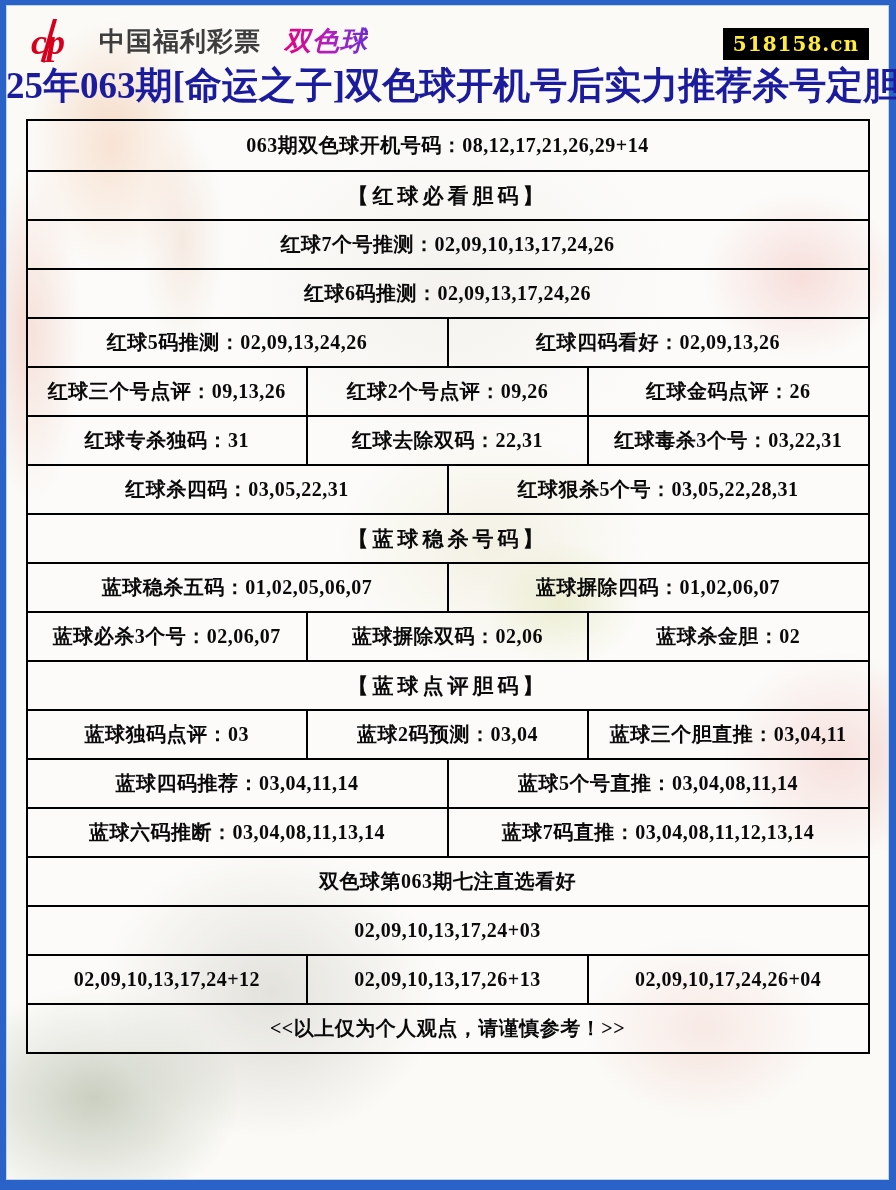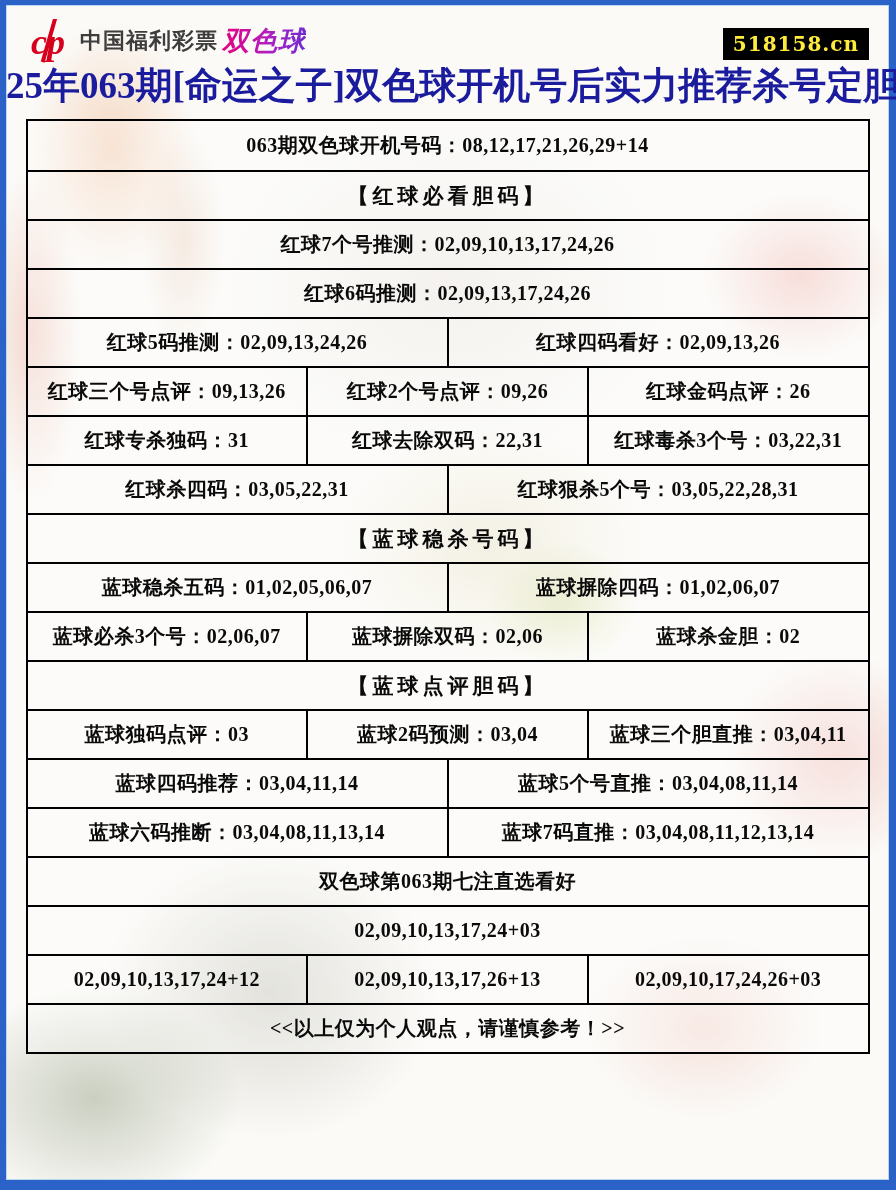--- a/index.html
+++ b/index.html
@@ -27,23 +27,23 @@
       radial-gradient(240px 210px at 30% 84%, rgba(118,118,98,.26), transparent 70%),
       radial-gradient(210px 160px at 10% 93%, rgba(88,108,68,.30), transparent 70%),
       radial-gradient(170px 130px at 79% 87%, rgba(224,128,108,.20), transparent 70%),
       radial-gradient(320px 250px at 50% 24%, rgba(198,188,178,.20), transparent 70%),
       #fbfaf7;
   }
   .hdr{
     display:flex;justify-content:space-between;align-items:flex-start;
     padding:14px 20px 0 24px;height:56px;box-sizing:border-box;
   }
-  .logo{display:flex;align-items:center;gap:4px;}
+  .logo{display:flex;align-items:center;gap:23px;}
   .logo-mark{width:46px;height:44px;flex:0 0 auto;}
-  .brand{font-size:22px;font-weight:bold;color:#3d3d3d;letter-spacing:1px;}
+  .brand{font-size:26px;font-weight:bold;color:#3d3d3d;letter-spacing:1px;}
   .product{
     font-size:27px;font-weight:bold;font-style:italic;letter-spacing:1px;
     background:linear-gradient(90deg,#e6007e 0%,#b01fc0 55%,#6d2bd0 100%);
     -webkit-background-clip:text;background-clip:text;color:transparent;
   }
   .badge{
     margin-top:9px;
     background:#000;color:#ffeb3b;
     font-size:20px;font-weight:bold;
     padding:4px 10px;letter-spacing:1px;
@@ -173,21 +173,21 @@
       <div class="cell">双色球第063期七注直选看好</div>
     </div>
 
     <div class="row">
       <div class="cell">02,09,10,13,17,24+03</div>
     </div>
 
     <div class="row">
       <div class="cell">02,09,10,13,17,24+12</div>
       <div class="cell">02,09,10,13,17,26+13</div>
-      <div class="cell">02,09,10,17,24,26+03</div>
+      <div class="cell">02,09,10,17,24,26+04</div>
     </div>
 
 
     <div class="row">
       <div class="cell">&lt;&lt;以上仅为个人观点，请谨慎参考！&gt;&gt;</div>
     </div>
 
   </div>
 </div>
 

